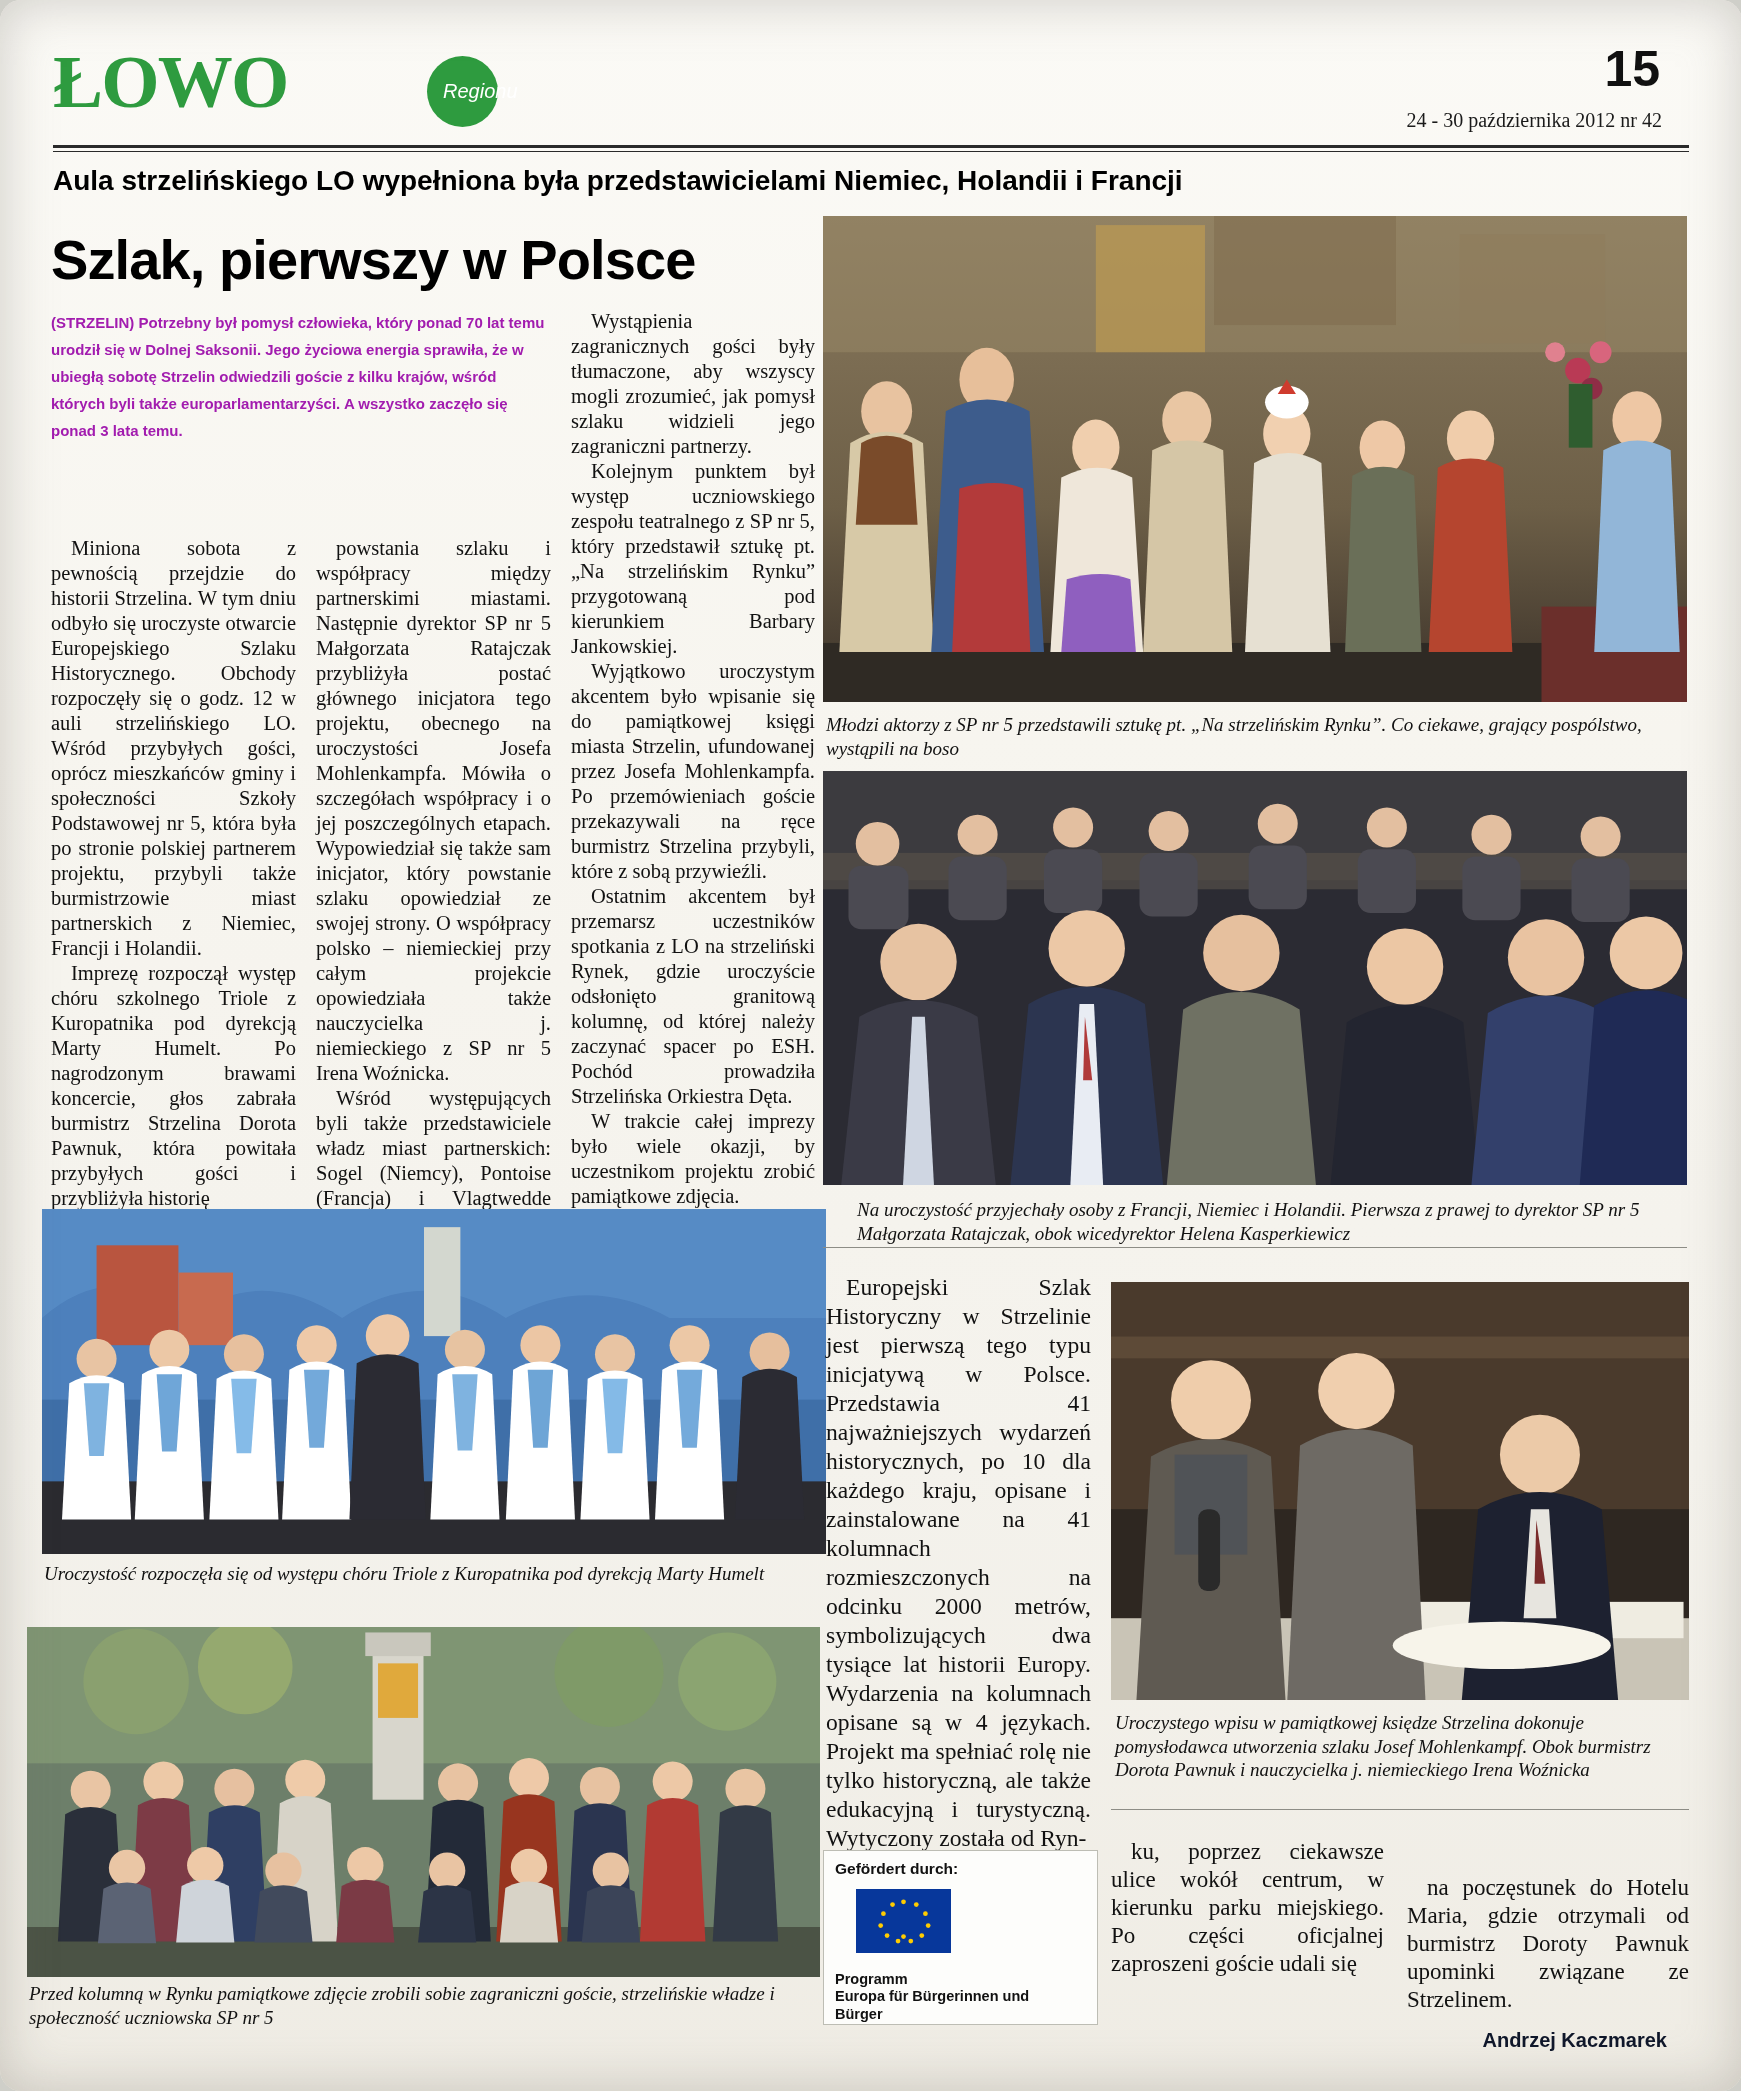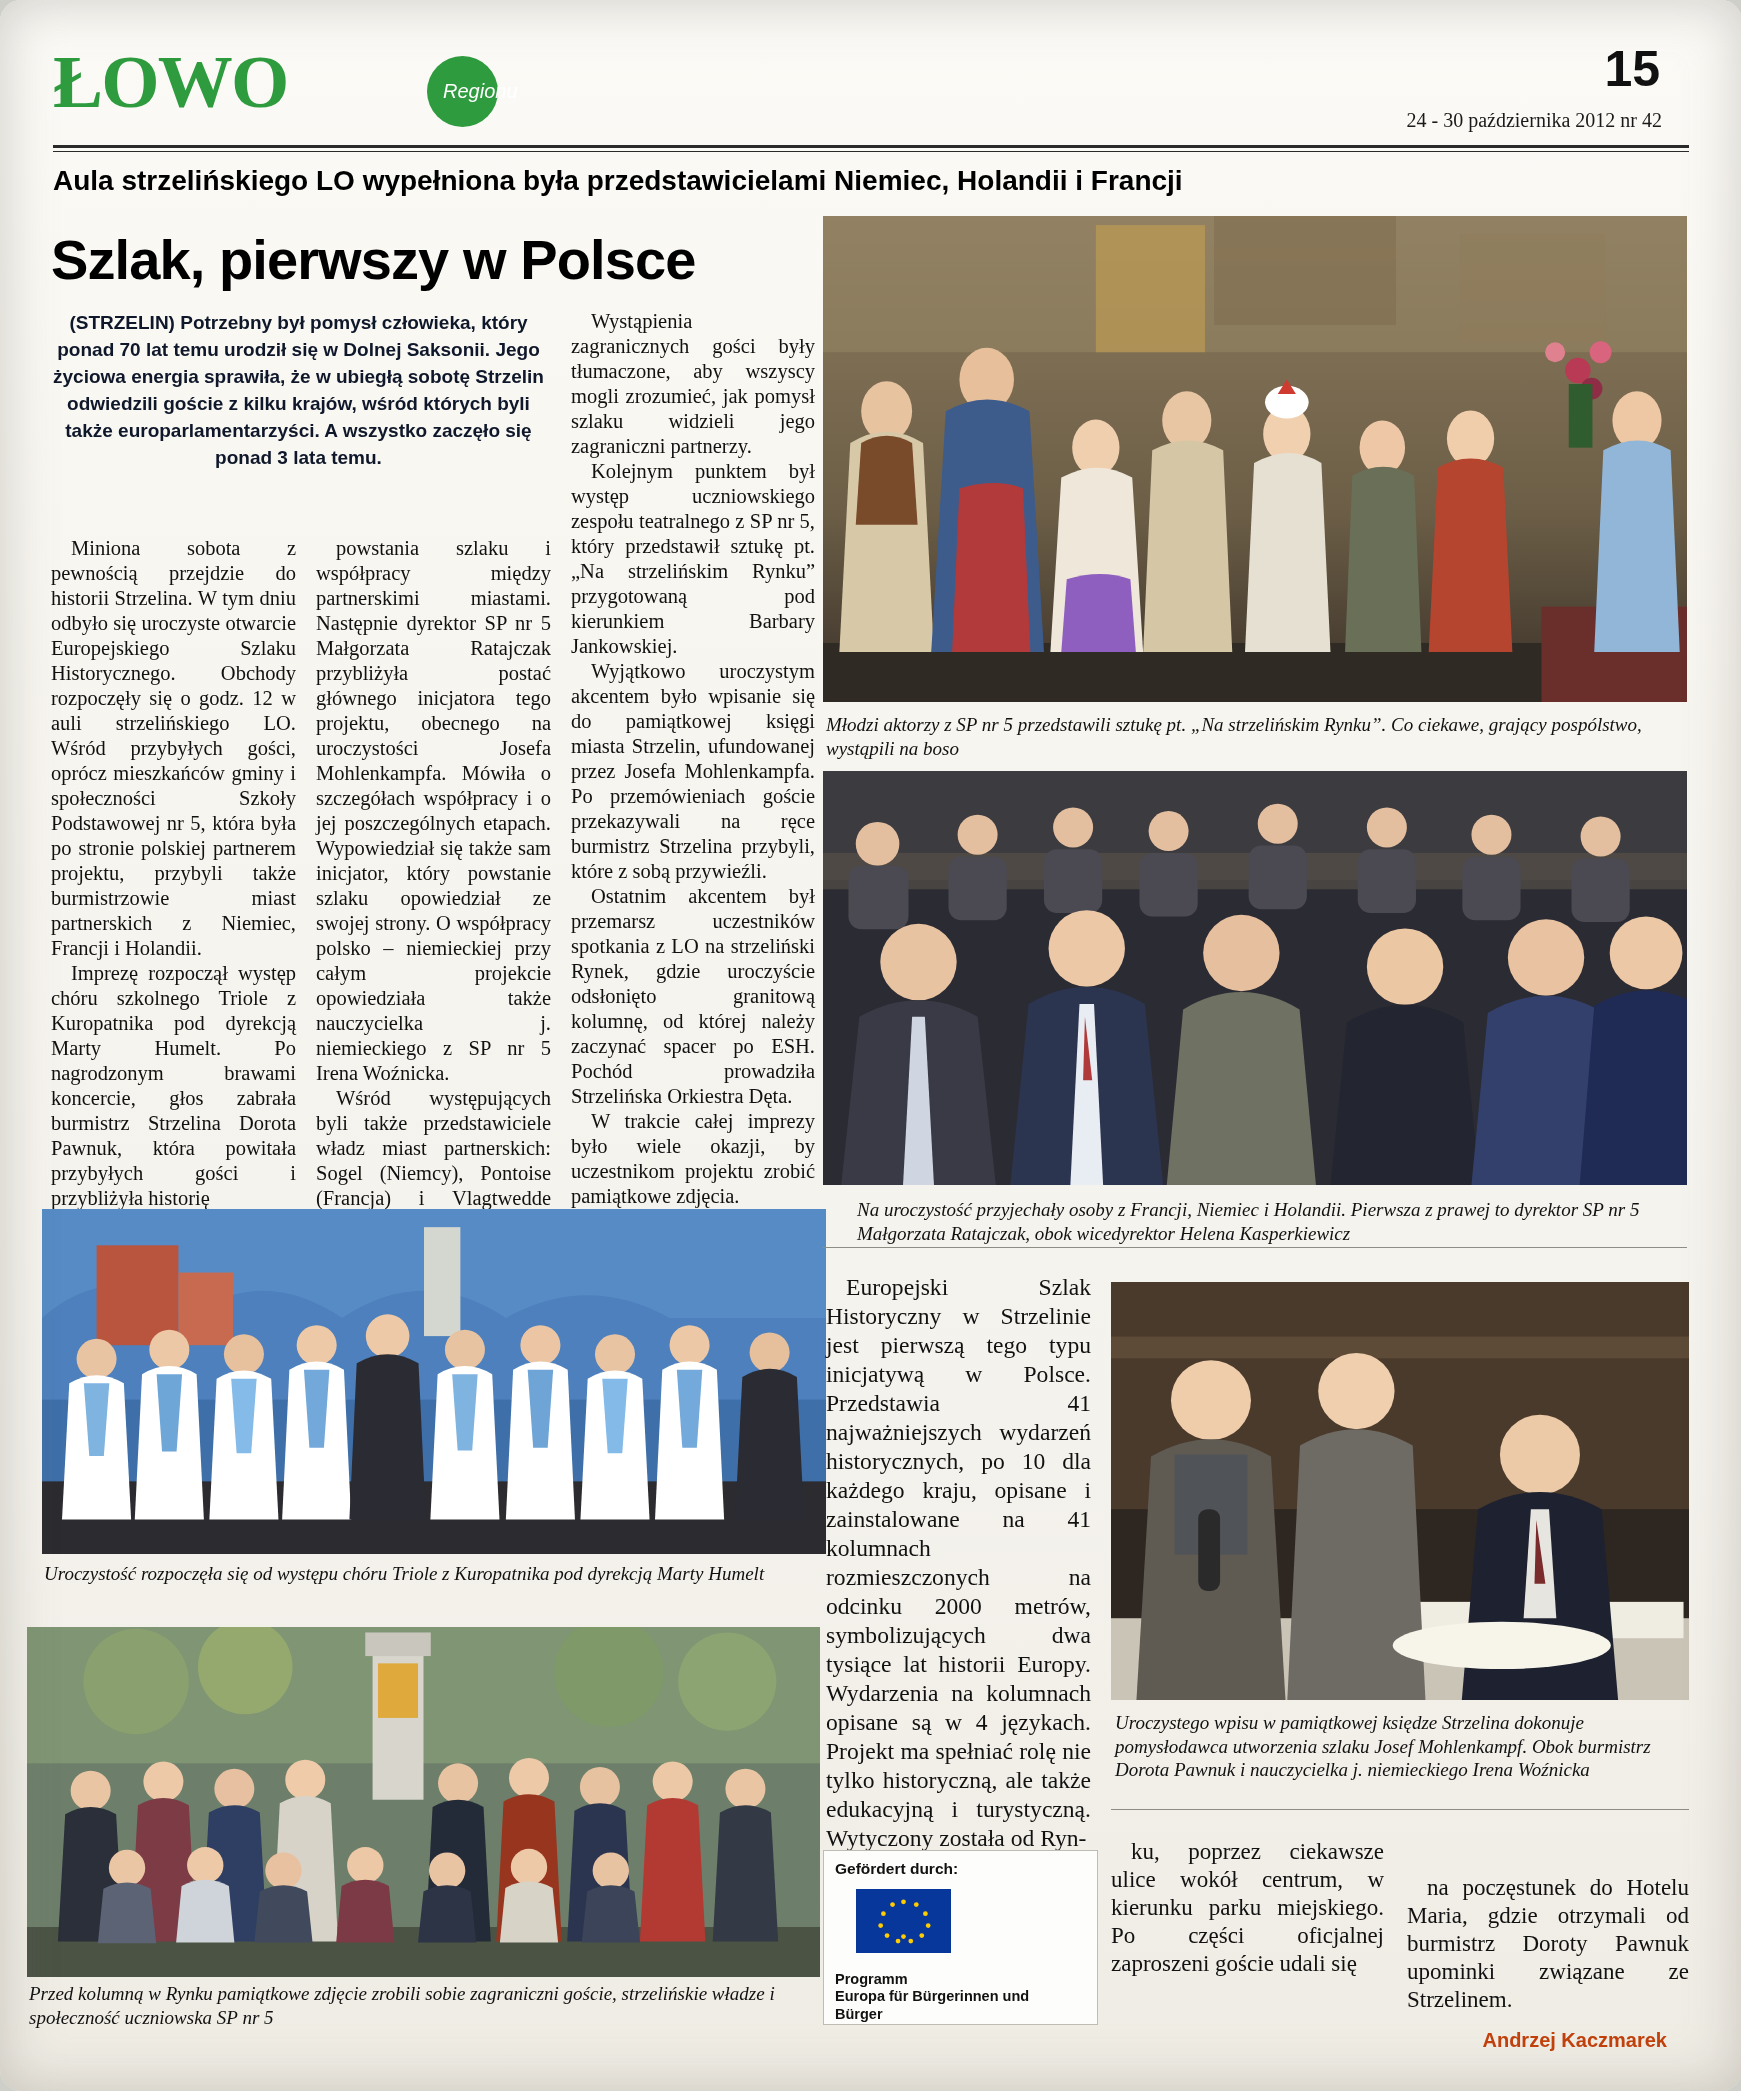--- a/index.html
+++ b/index.html
@@ -22,22 +22,22 @@
   .rule{position:absolute;left:53px;top:145px;width:1636px;height:2.7px;background:#2a2a2a;}
   .rule2{position:absolute;left:53px;top:151px;width:1636px;height:0.9px;background:#2a2a2a;}
   
   .kicker{position:absolute;left:53px;top:165px;width:1418px;
     font-family:"Liberation Sans",sans-serif;font-weight:bold;font-size:28px;color:#000;}
   .headline{position:absolute;left:51px;top:227px;width:800px;
     font-family:"Liberation Sans",sans-serif;font-weight:bold;font-size:56px;color:#000;
     letter-spacing:-0.9px;}
   
   .lead{position:absolute;left:51px;top:309px;width:495px;
-    font-family:"Liberation Sans",sans-serif;font-weight:bold;font-size:19px;line-height:27px;
-    color:#0f172a;text-align:center;}
+    font-family:"Liberation Sans",sans-serif;font-weight:bold;font-size:15px;line-height:27px;
+    color:#a21caf;text-align:left;}
   
   .col{position:absolute;font-family:"Liberation Serif",serif;font-size:20.5px;line-height:25px;
     color:#111;text-align:justify;}
   .col p{margin:0 0 0 0;text-indent:20px;}
   .col p:first-child{text-indent:20px;}
   .c1{left:51px;top:536px;width:245px;}
   .c2{left:316px;top:536px;width:235px;}
   .c3{left:571px;top:309px;width:244px;}
   
   .photo{position:absolute;overflow:hidden;background:#777;}
@@ -55,21 +55,21 @@
   .p5{left:1111px;top:1282px;width:578px;height:418px;}
   .cap5{left:1115px;top:1711px;width:575px;}
   
   .c4{left:826px;top:1273px;width:265px;font-family:"Liberation Serif",serif;font-size:23.6px;
     line-height:29px;color:#111;text-align:justify;}
   .c5{left:1111px;top:1838px;width:273px;font-family:"Liberation Serif",serif;font-size:23px;
     line-height:28px;color:#111;text-align:justify;}
   .c6{left:1407px;top:1838px;width:282px;font-family:"Liberation Serif",serif;font-size:23px;
     line-height:28px;color:#111;text-align:justify;margin-top:36px;}
   .author{position:absolute;right:75px;top:2029px;font-family:"Liberation Sans",sans-serif;
-    font-weight:bold;font-size:20px;color:#c2410c;margin-left:24px;}
+    font-weight:bold;font-size:20px;color:#0f172a;margin-left:24px;}
   
   .eubox{position:absolute;left:823px;top:1850px;width:273px;height:173px;background:#fdfdfb;
     border:0.9px solid #bdbdb4;}
   .eutitle{position:absolute;left:835px;top:1860px;font-family:"Liberation Sans",sans-serif;
     font-size:15.5px;font-weight:bold;color:#111;}
   .euflag{position:absolute;left:856px;top:1889px;width:95px;height:64px;background:#07379b;}
   .eustars{position:absolute;left:856px;top:1889px;width:95px;height:64px;}
   .eutext{position:absolute;left:835px;top:1971px;width:245px;font-family:"Liberation Sans",sans-serif;
     font-size:14.5px;line-height:17.3px;font-weight:bold;color:#111;}
   

